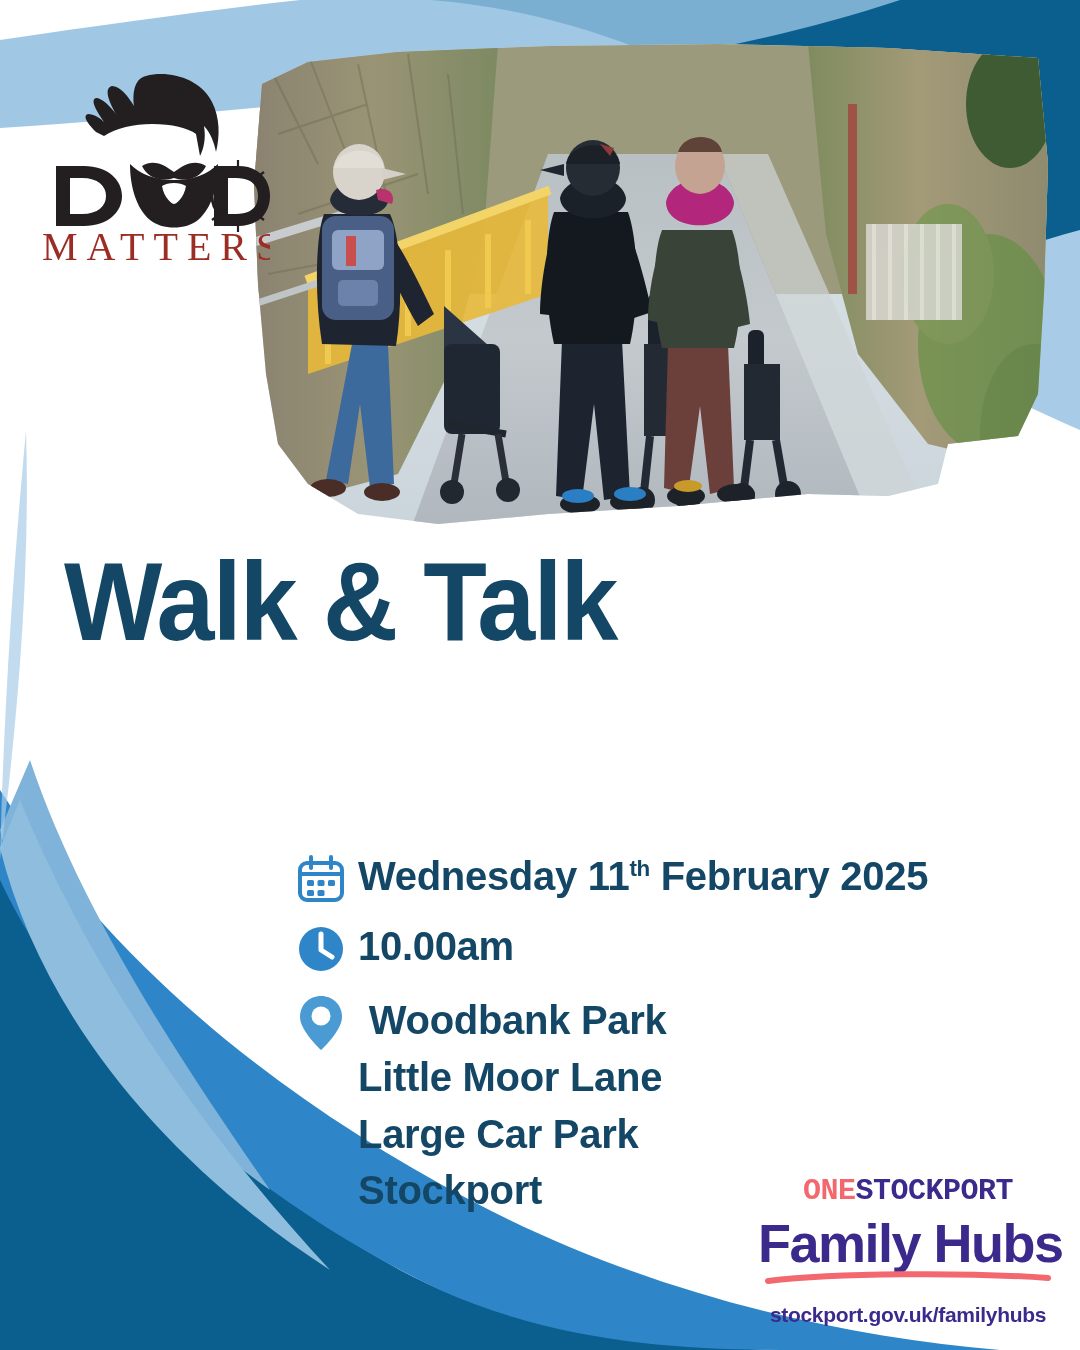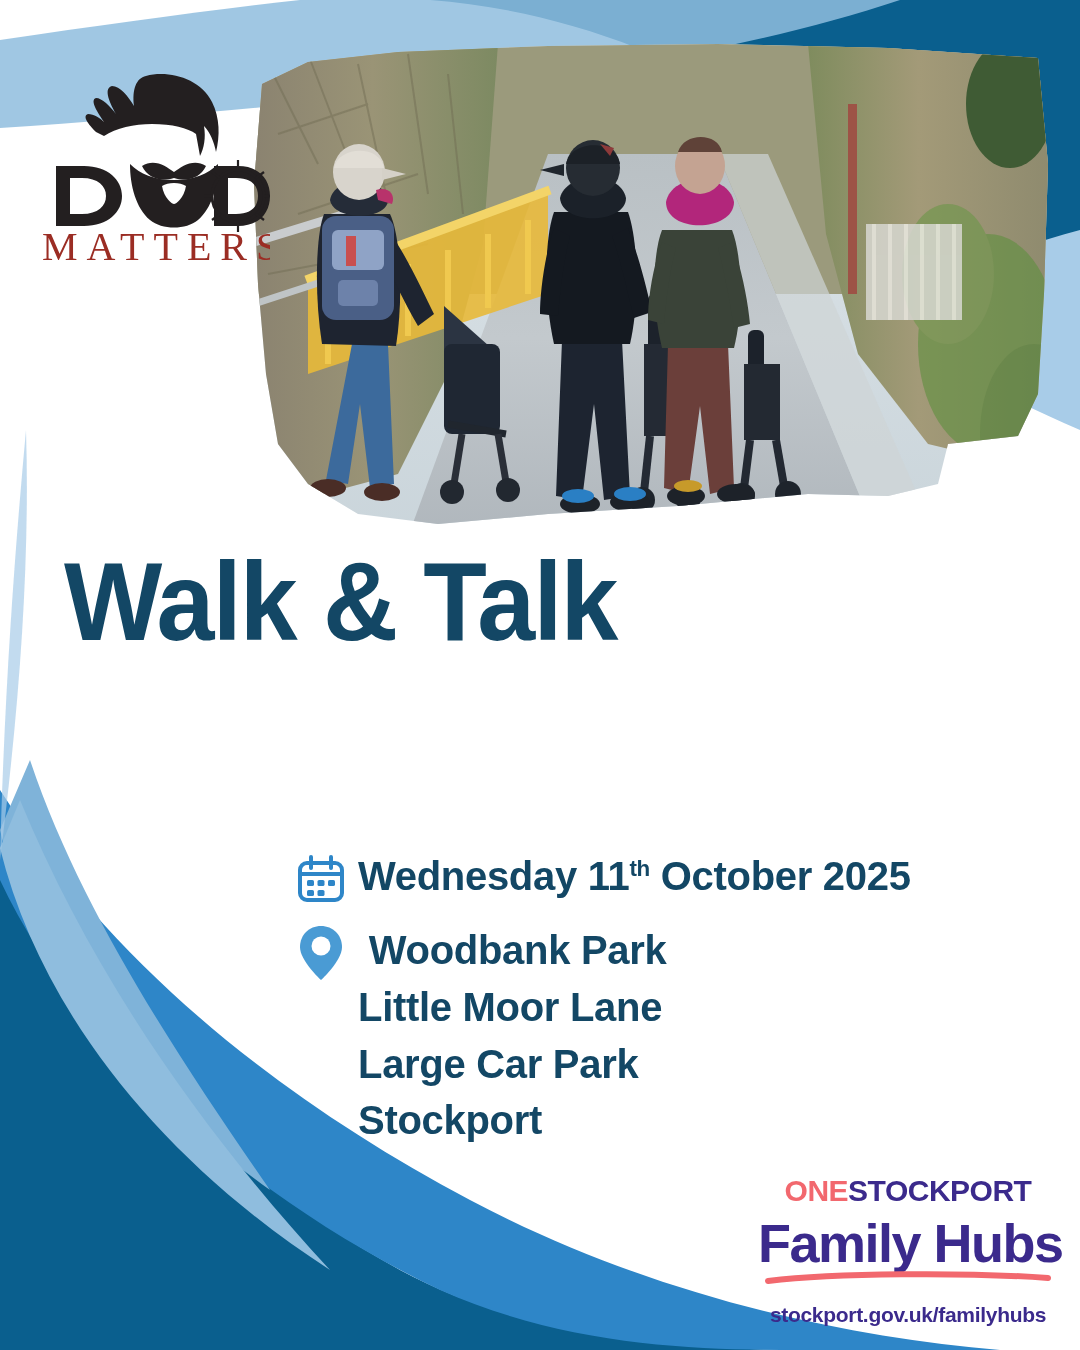--- a/index.html
+++ b/index.html
@@ -117,21 +117,21 @@
   }
 
   
   .hubs-logo {
     position:absolute;
     left:758px; top:1176px;
     width:300px; height:132px;
     text-align:center;
   }
   .hubs-top {
-    font-family:Liberation Sans, sans-serif;
+    font-family:Liberation Mono, monospace;
     font-weight:700;
     font-size:30px;
     letter-spacing:-0.5px;
     line-height:1;
     white-space:nowrap;
   }
   .hubs-one { color:#F2686E; }
   .hubs-stockport { color:#3B2A8C; }
   .hubs-main {
     font-family:"Liberation Sans", sans-serif;
@@ -430,23 +430,32 @@
           <line x1="4" y1="20" x2="46" y2="20" stroke="#2E86C8" stroke-width="4"></line>
           <line x1="15" y1="3" x2="15" y2="14" stroke="#2E86C8" stroke-width="4" stroke-linecap="round"></line>
           <line x1="35" y1="3" x2="35" y2="14" stroke="#2E86C8" stroke-width="4" stroke-linecap="round"></line>
           <rect x="11" y="26" width="7" height="6" rx="1.6" fill="#2E86C8"></rect>
           <rect x="21.5" y="26" width="7" height="6" rx="1.6" fill="#2E86C8"></rect>
           <rect x="32" y="26" width="7" height="6" rx="1.6" fill="#2E86C8"></rect>
           <rect x="11" y="36" width="7" height="6" rx="1.6" fill="#2E86C8"></rect>
           <rect x="21.5" y="36" width="7" height="6" rx="1.6" fill="#2E86C8"></rect>
         </svg>
       </div>
-      <div class="detail-text"><span>Wednesday 11</span><sup>th</sup><span> October 2025</span></div>
+      <div class="detail-text"><span>Wednesday 11</span><sup>th</sup><span> February 2025</span></div>
     </div>
 
+    <div class="detail-row">
+      <div class="detail-icon">
+        <svg width="50" height="50" viewBox="0 0 50 50" xmlns="http://www.w3.org/2000/svg">
+          <circle cx="25" cy="25" r="22" fill="#2E86C8"></circle>
+          <path d="M 25 10 L 25 26 L 36 33" fill="none" stroke="#ffffff" stroke-width="5" stroke-linecap="round" stroke-linejoin="round"></path>
+        </svg>
+      </div>
+      <div class="detail-text">10.00am</div>
+    </div>
 
     <div class="detail-row">
       <div class="detail-icon">
         <svg width="50" height="58" viewBox="0 0 50 58" xmlns="http://www.w3.org/2000/svg">
           <path d="M 25 2 C 13 2 4 11 4 23 C 4 37 25 56 25 56 C 25 56 46 37 46 23 C 46 11 37 2 25 2 Z" fill="#4A9BD4"></path>
           <circle cx="25" cy="22" r="9.5" fill="#ffffff"></circle>
         </svg>
       </div>
       <div>
         <div class="addr-line"> Woodbank Park</div>

